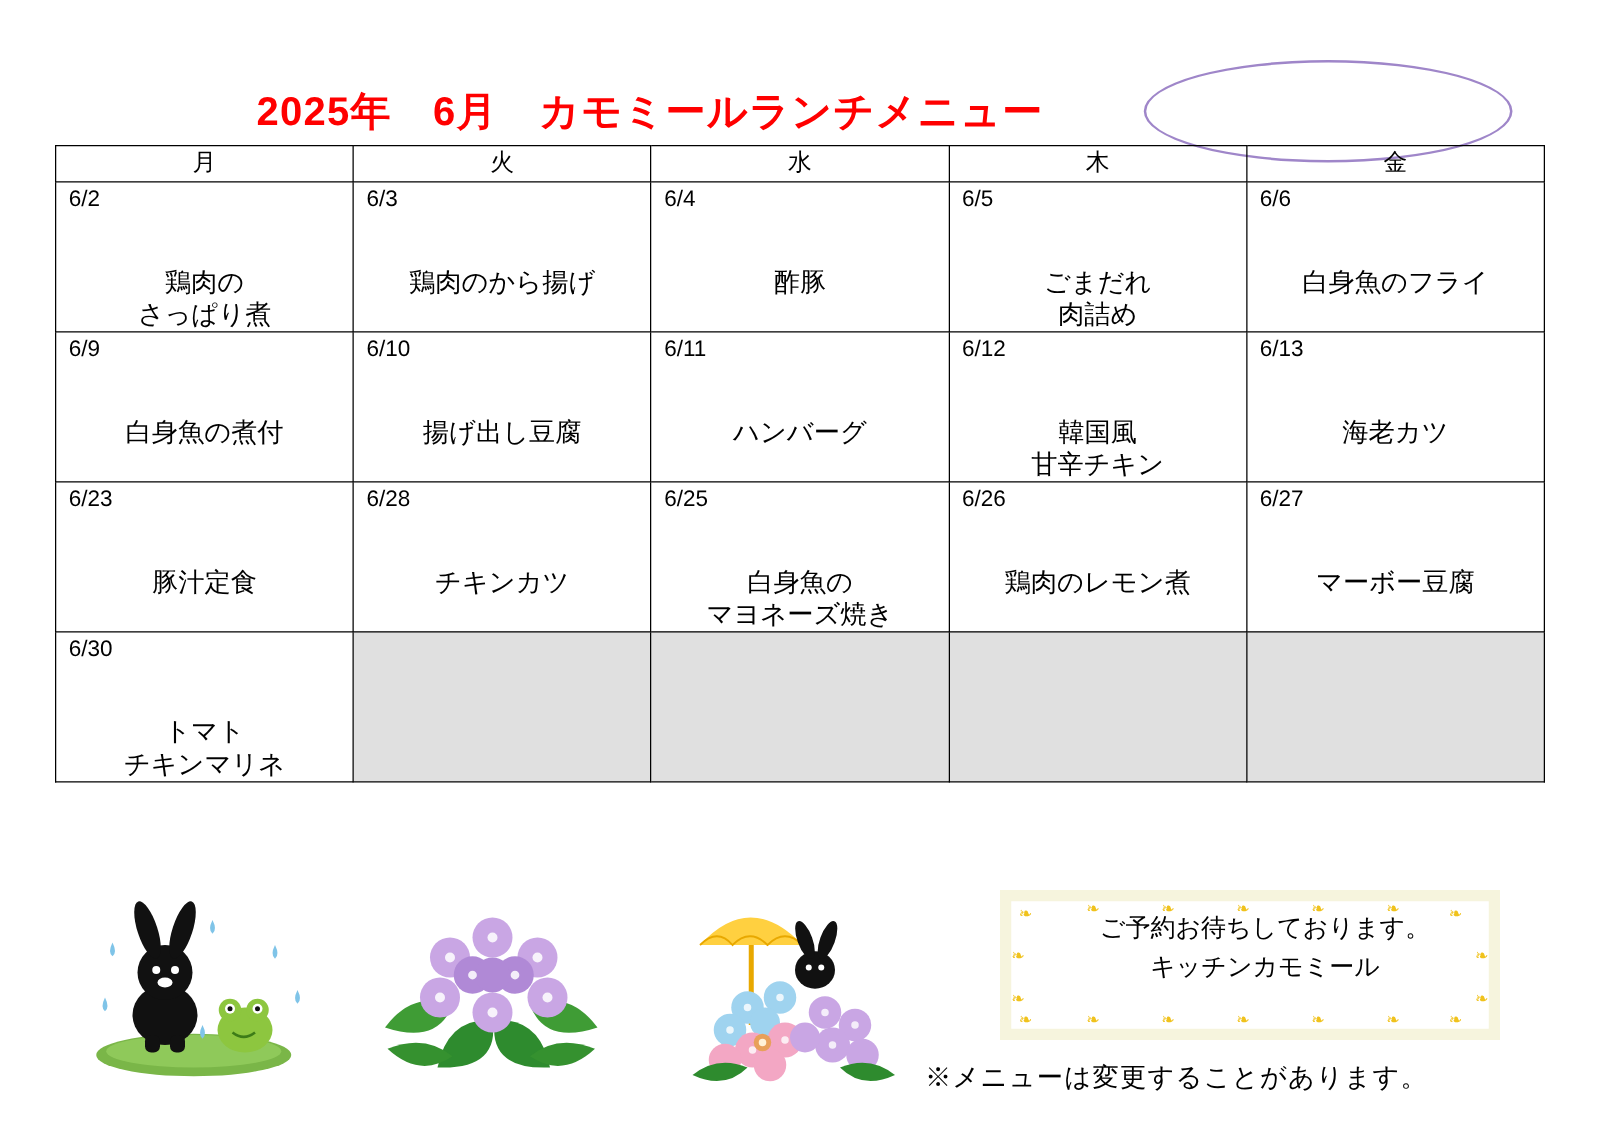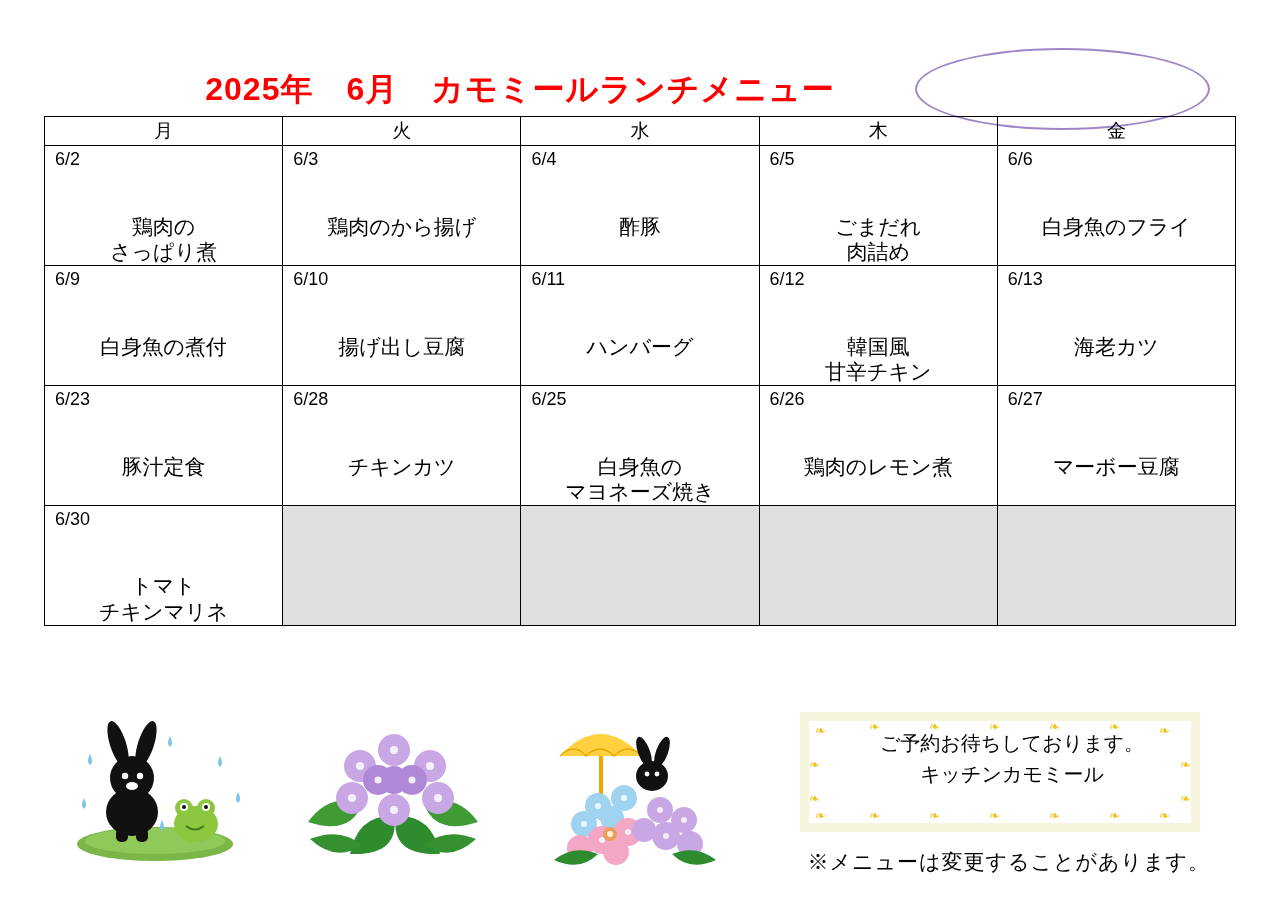--- a/index.html
+++ b/index.html
@@ -150,21 +150,21 @@
   }
   #note {
     position: absolute;
     left: 740px;
     top: 148px;
     width: 470px;
     font-size: 21px;
     color: #000;
     font-family: Liberation Serif, serif;
     letter-spacing: 1px;
-    text-align: right;
+    text-align: left;
   }
 </style>
 </head>
 <body>
 
 <div id="header">
   <div id="title">2025年　6月　カモミールランチメニュー</div>
   <div id="price-oval"></div>
 </div>
 

